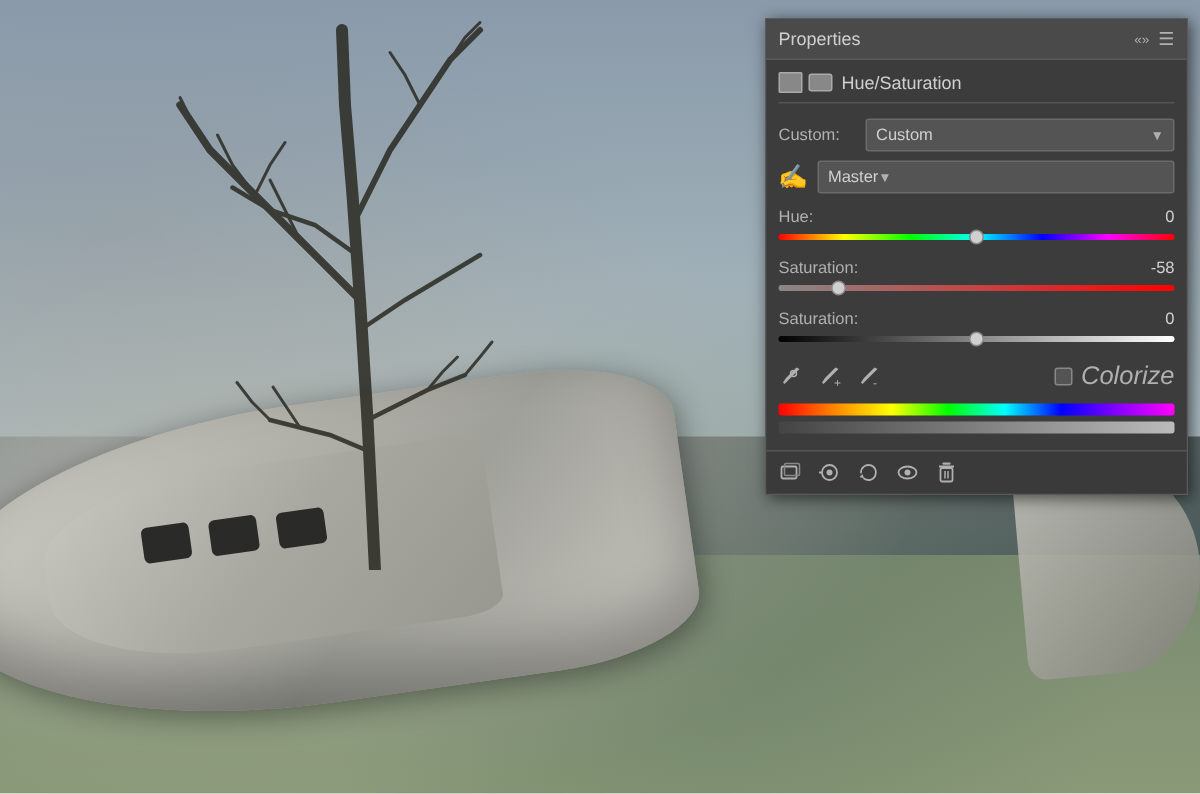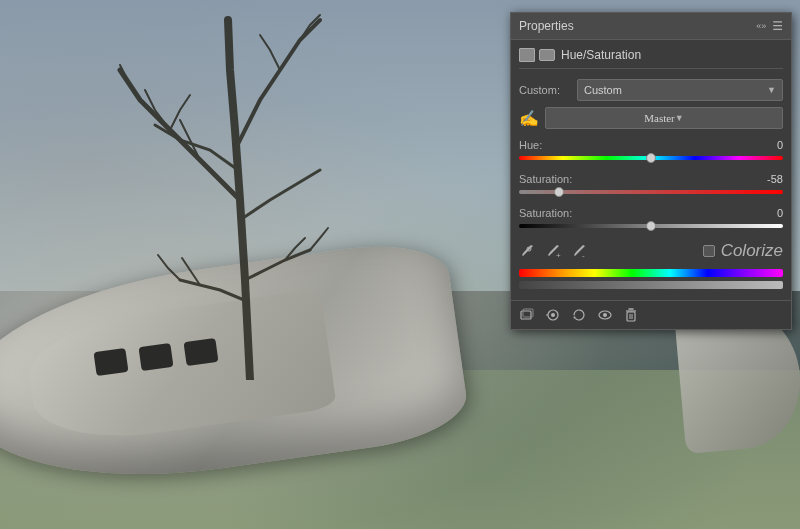--- a/index.html
+++ b/index.html
@@ -417,21 +417,21 @@
     <div class="row">
       <span class="row-label">Custom:</span>
       <div class="select-box" style="flex:1;display:flex;align-items:center;justify-content:space-between;">
         <span>Custom</span>
         <span class="select-arrow">▼</span>
       </div>
     </div>
 
     <div class="row" style="margin-bottom:10px;">
       <span class="hand-cursor" style="margin-right:6px;font-size:16px;">✍</span>
-      <div class="select-box" style="flex:1;display:flex;align-items:center;justify-content:center;font-family:Liberation Serif, serif;">
+      <div class="select-box" style="flex:1;display:flex;align-items:center;justify-content:flex-start;">
         <span>Master</span>
         <span class="select-arrow">▼</span>
       </div>
     </div>
 
     <div class="slider-row">
       <div class="slider-label-row">
         <span class="slider-name">Hue:</span>
         <span class="slider-value">0</span>
       </div>

